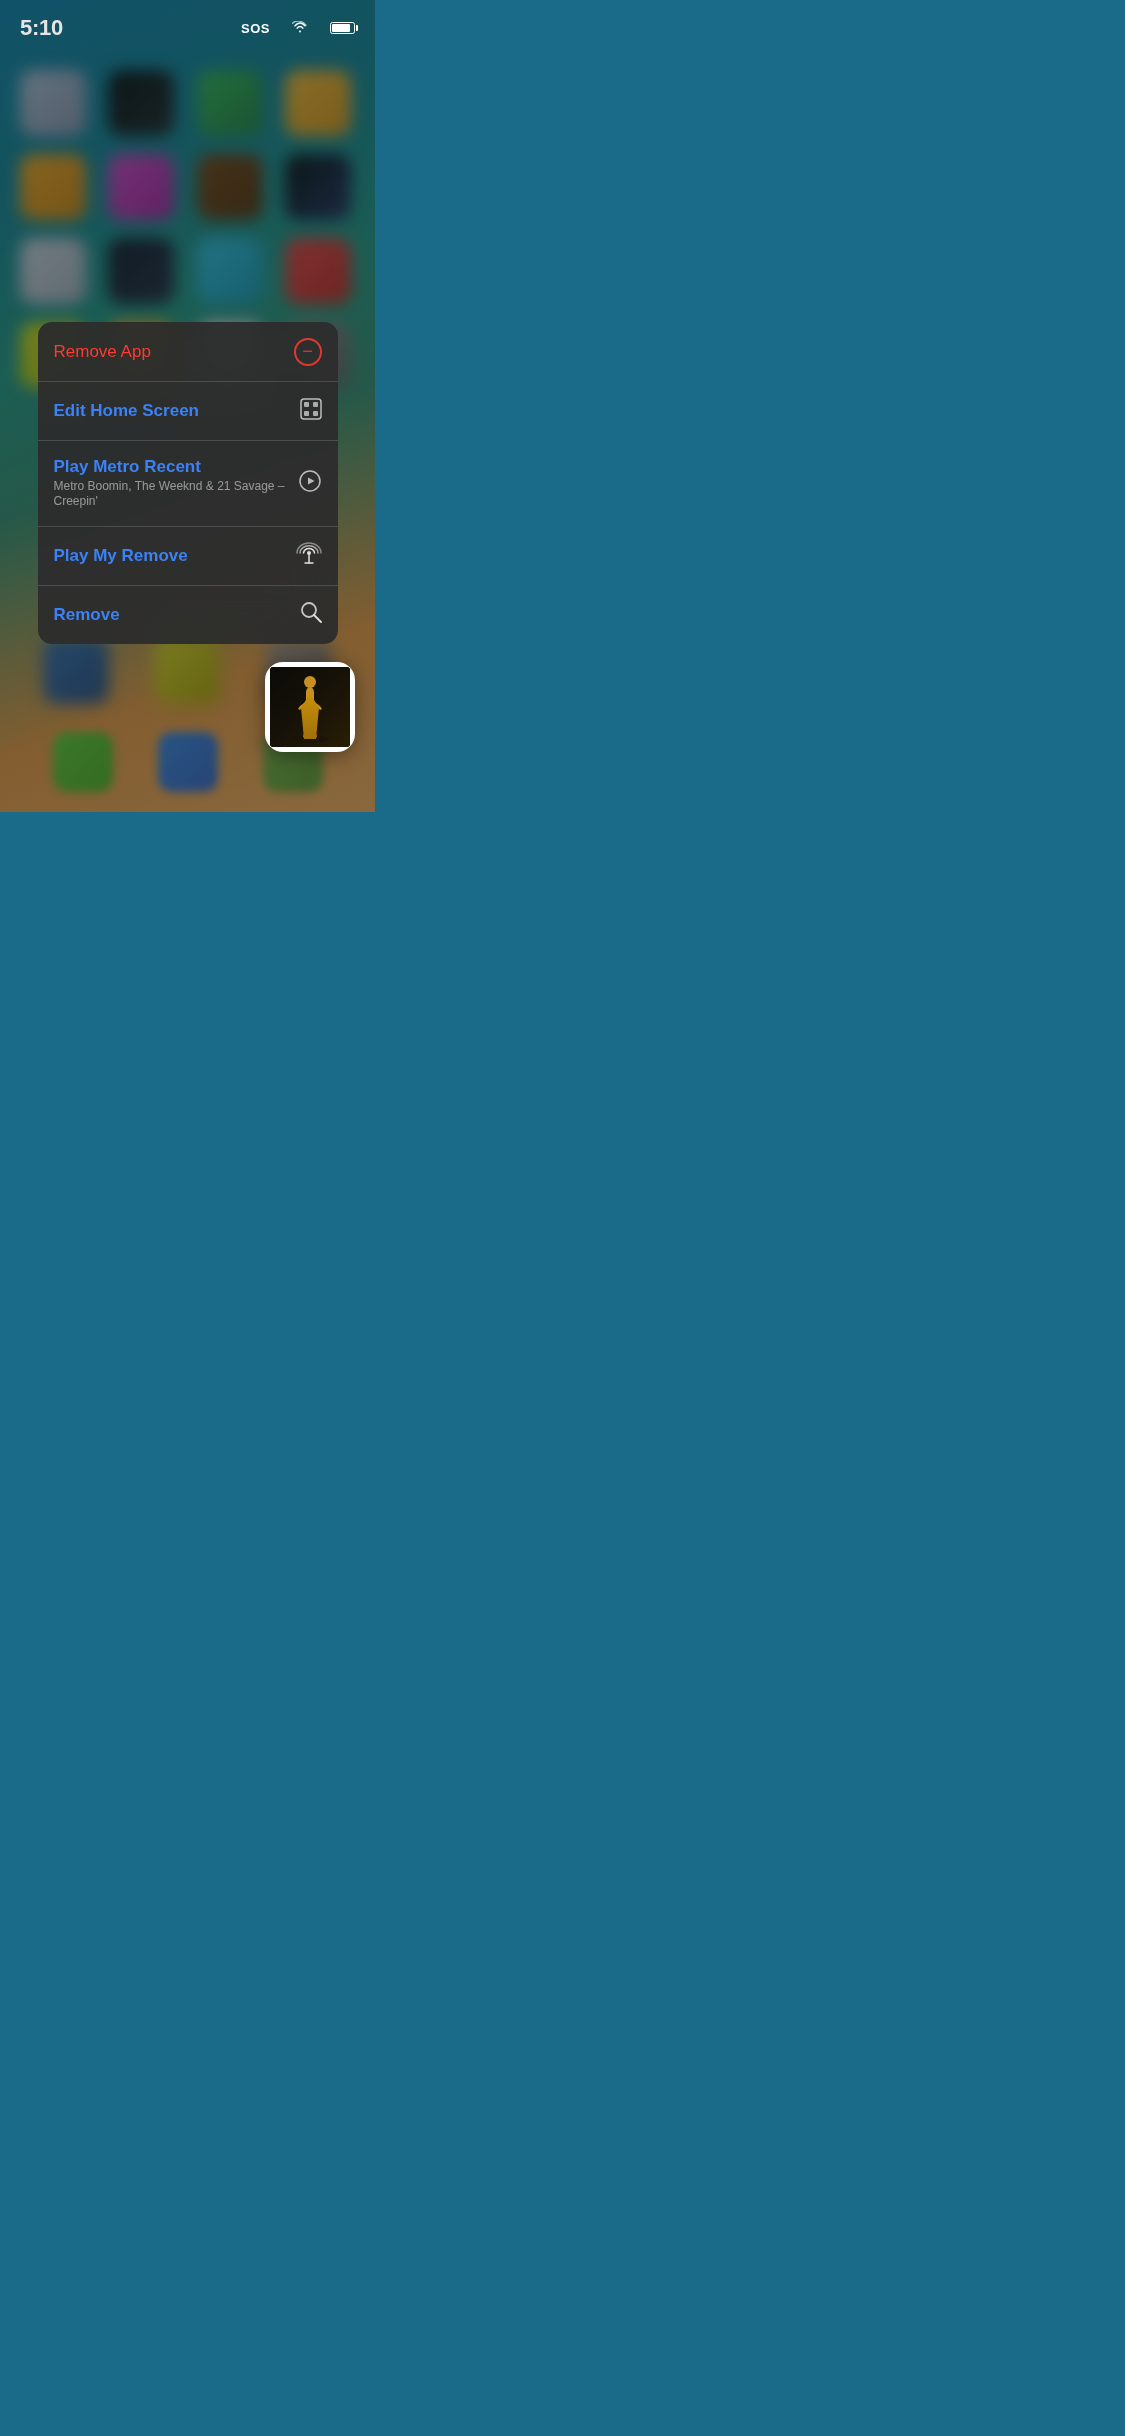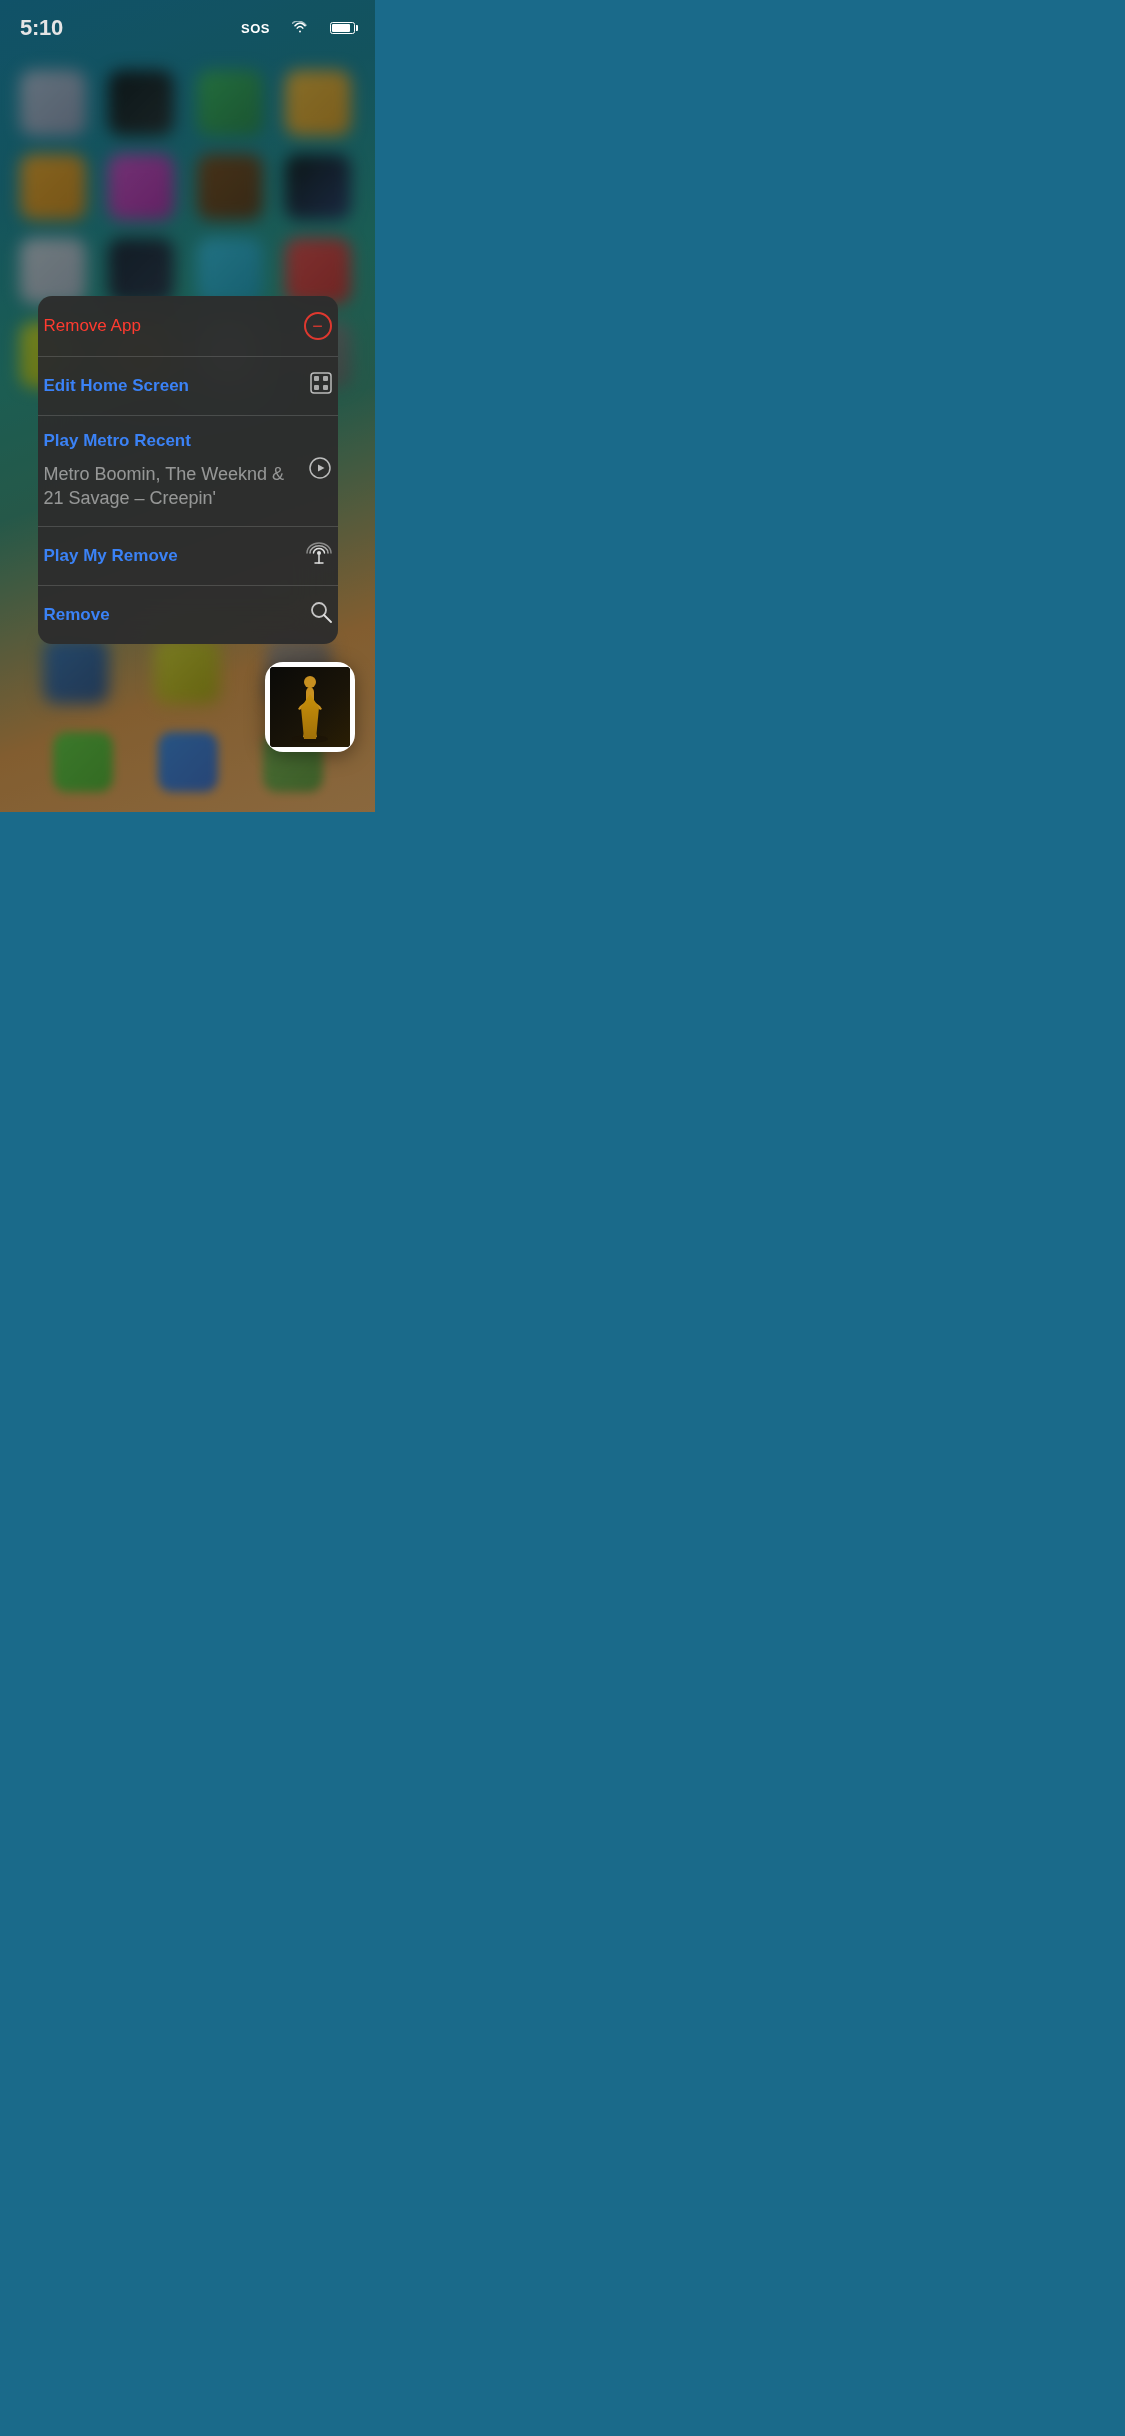--- a/index.html
+++ b/index.html
@@ -133,21 +133,21 @@
       overflow: hidden;
       z-index: 50;
       backdrop-filter: blur(20px);
       -webkit-backdrop-filter: blur(20px);
     }
 
     .menu-item {
       display: flex;
       align-items: center;
       justify-content: space-between;
-      padding: 16px 6px;
+      padding: 16px 16px;
       cursor: pointer;
       position: relative;
     }
 
     .menu-item:not(:last-child)::after {
       content: '';
       position: absolute;
       bottom: 0;
       left: 0;
       right: 0;
@@ -166,23 +166,23 @@
       font-weight: 400;
     }
 
     .menu-item-sub {
       display: flex;
       flex-direction: column;
       flex: 1;
     }
 
     .menu-item-subtitle {
-      font-size: 18px;
+      font-size: 12px;
       color: rgba(255,255,255,0.5);
-      margin-top: 12px;
+      margin-top: 2px;
       line-height: 1.3;
     }
 
     .menu-icon {
       color: white;
       font-size: 20px;
       opacity: 0.85;
       flex-shrink: 0;
       margin-left: 10px;
     }

